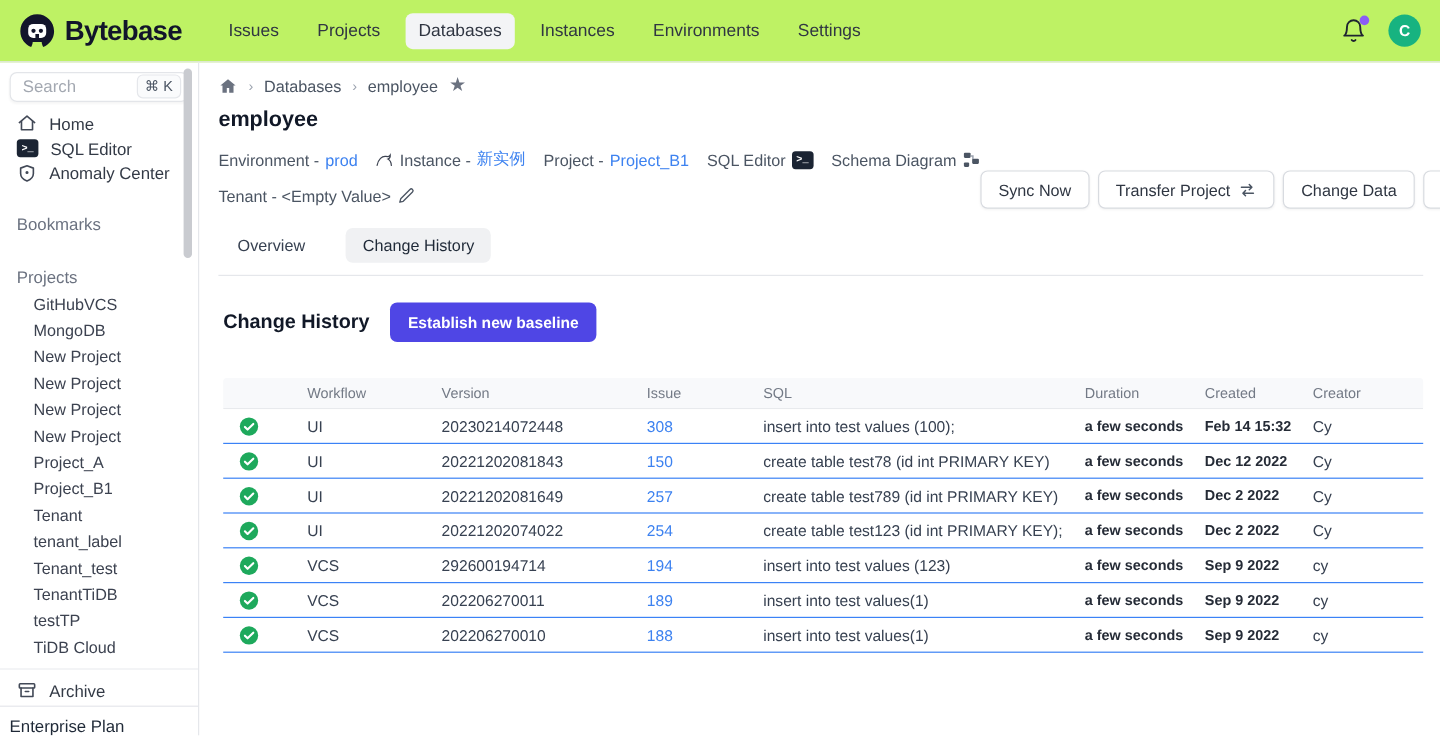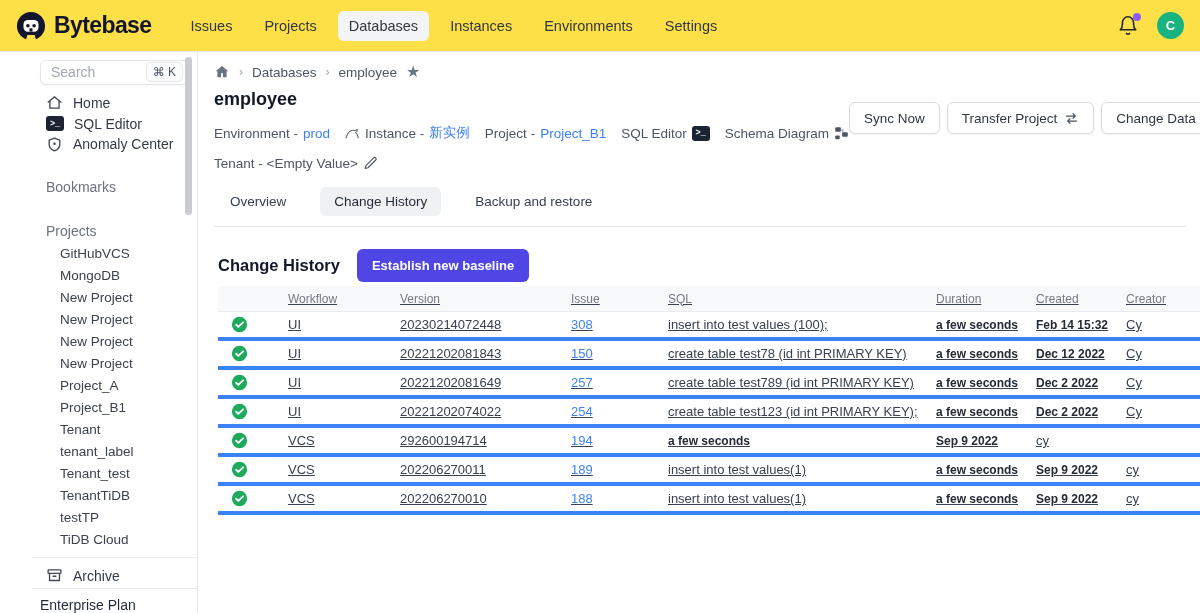--- a/index.html
+++ b/index.html
@@ -1,37 +1,37 @@
 <!DOCTYPE html>
 <html style="--accent: #4f46e5; --link: #3d82f0; --success: #1ea95c; --avatar: #17b380; --notification-dot: #8b5cf6;"><head>
 <meta charset="utf-8">
 <style>
   * { margin:0; padding:0; box-sizing:border-box; }
   html,body { width:1200px; height:613px; overflow:hidden; background:#fff;
     font-family:"Liberation Sans", sans-serif; color:#374151; }
 
   
   .navbar { height:52px; display:flex; align-items:center; padding:0 16px;
-    border-bottom:1px solid #e5e7eb; background:#fde047; }
+    border-bottom:1px solid #e5e7eb; background:#bef264; }
   .brand { display:flex; align-items:center; gap:8px; }
   .brand-name { font-size:23px; font-weight:800; color:#12152b; letter-spacing:-0.6px; }
   .nav-menu { display:flex; gap:10px; margin-left:28px; }
   .nav-link { border:0; background:transparent; font-family:inherit; font-size:14.5px;
     color:#303642; padding:7px 11px; border-radius:6px; cursor:pointer; }
   .nav-link.active { background:#f3f4f6; }
   .nav-right { margin-left:auto; display:flex; align-items:center; gap:18px; }
   .bell-wrap { position:relative; width:22px; height:22px; cursor:pointer; }
   .bell-dot { position:absolute; top:-2px; right:-2px; width:8px; height:8px;
     border-radius:50%; background:var(--notification-dot,#8b5cf6); }
   .avatar { width:27px; height:27px; border-radius:50%; background:var(--avatar,#10b981);
     color:#fff; font-size:13px; font-weight:600; display:flex; align-items:center;
     justify-content:center; cursor:pointer; }
 
   
-  .shell { display:flex; height:561px;padding-left:32px; }
+  .shell { display:flex; height:561px; }
 
   
   .sidebar { width:166px; min-width:166px; border-right:1px solid #e5e7eb;
     position:relative; display:flex; flex-direction:column; overflow:hidden; }
   .search-box { margin:8px; height:34px; border:1px solid #e3e5e9; border-radius:6px;
     display:flex; align-items:center; padding:0 5px 0 10px; gap:4px;
     box-shadow:0 1px 2px rgba(0,0,0,.04); }
   .search-box input { border:0; outline:0; width:100%; min-width:0; font-size:14px;
     font-family:inherit; color:#374151; }
   .search-box input::placeholder { color:#a3a8b1; }
@@ -64,42 +64,42 @@
   .meta-line { display:flex; align-items:center; gap:15px; margin-top:14px;
     font-size:13.5px; color:#4b5563; flex-wrap:nowrap; white-space:nowrap; }
   .meta-group { display:flex; align-items:center; gap:5px; }
   .meta-link { color:var(--link,#3b82f6); cursor:pointer; }
   .icon-btn { cursor:pointer; display:inline-flex; }
 
   .actions { display:flex; gap:7px; margin-top:13px; }
   .btn { height:32px; padding:0 14px; border:1px solid #d8dbe0; border-radius:6px;
     background:#fff; font-family:inherit; font-size:13.5px; color:#2f3642;
     display:inline-flex; align-items:center; gap:7px; cursor:pointer;
-    box-shadow:0 1px 2px rgba(0,0,0,.05); white-space:nowrap; }
+    box-shadow:0 1px 2px rgba(0,0,0,.05); white-space:nowrap;margin-top:40px; }
 
   .tabs { display:flex; gap:20px; align-items:center; margin-top:12px;
     padding:4px 2px 10px; border-bottom:1px solid #e5e7eb; }
   .tab { border:0; background:transparent; font-family:inherit; font-size:13.5px;
     color:#374151; padding:7px 14px; border-radius:6px; cursor:pointer; }
   .tab.active { background:#f0f1f3; color:#1f2937; }
 
   .section { padding:22px 4px 0; }
   .section-head { display:flex; align-items:center; gap:17px; }
   .section-title { font-size:16.5px; font-weight:700; color:#111827; }
   .baseline-btn { border:0; background:var(--accent,#4f46e5); color:#fff;
     font-family:inherit; font-size:13px; font-weight:600; padding:9px 15px;
     border-radius:6px; cursor:pointer; }
 
   
-  .history-table { margin-top:4px; width:1000px;text-decoration:underline; }
+  .history-table { margin-top:30px; width:1000px; }
   .tgrid { display:grid; grid-template-columns:70px 112px 171px 97px 268px 100px 90px 92px;
     align-items:center; }
   .thead { height:26px; background:#f8f9fb; color:#737a86; font-size:12px;
     border-bottom:1px solid #e8eaed; border-radius:3px 3px 0 0; }
-  .tr { height:29px; border-bottom:4px solid #3b82f6; font-size:13px; color:#374151;
+  .tr { height:29px; border-bottom:1px solid #3b82f6; font-size:13px; color:#374151;
     cursor:pointer; }
   .cell-status { padding-left:13px; display:flex; align-items:center; }
   .cell-issue { color:var(--link,#3b82f6); }
   .cell-sql { white-space:nowrap; overflow:hidden; }
   .cell-duration, .cell-created { font-weight:700; font-size:12px; color:#252b36; }
 </style>
 </head>
 <body>
 
 <header class="navbar">
@@ -346,21 +346,20 @@
         </button>
       </div>
     </div>
 
     <div class="tabs">
 
         <button class="tab"><span>Overview</span></button>
 
         <button class="tab active"><span>Change History</span></button>
 
-        <button class="tab"><span>Backup and restore</span></button>
       </div>
 
     <section class="section">
       <div class="section-head">
         <h2 class="section-title">Change History</h2>
         <button class="baseline-btn">Establish new baseline</button>
       </div>
 
       <div class="history-table">
         <div class="tgrid thead">
@@ -443,20 +442,21 @@
             <div class="tgrid tr">
               <span class="cell-status">
                 <svg width="17" height="17" viewBox="0 0 20 20">
                   <circle cx="10" cy="10" r="9" fill="#1ea95c"></circle>
                   <path d="M6 10.3l2.6 2.6L14.2 7.4" stroke="#fff" stroke-width="2.1" fill="none" stroke-linecap="round" stroke-linejoin="round"></path>
                 </svg>
               </span>
               <span>VCS</span>
               <span>292600194714</span>
               <span class="cell-issue">194</span>
+              <span class="cell-sql">insert into test values (123)</span>
               <span class="cell-duration">a few seconds</span>
               <span class="cell-created">Sep 9 2022</span>
               <span>cy</span>
             </div>
 
             <div class="tgrid tr">
               <span class="cell-status">
                 <svg width="17" height="17" viewBox="0 0 20 20">
                   <circle cx="10" cy="10" r="9" fill="#1ea95c"></circle>
                   <path d="M6 10.3l2.6 2.6L14.2 7.4" stroke="#fff" stroke-width="2.1" fill="none" stroke-linecap="round" stroke-linejoin="round"></path>

